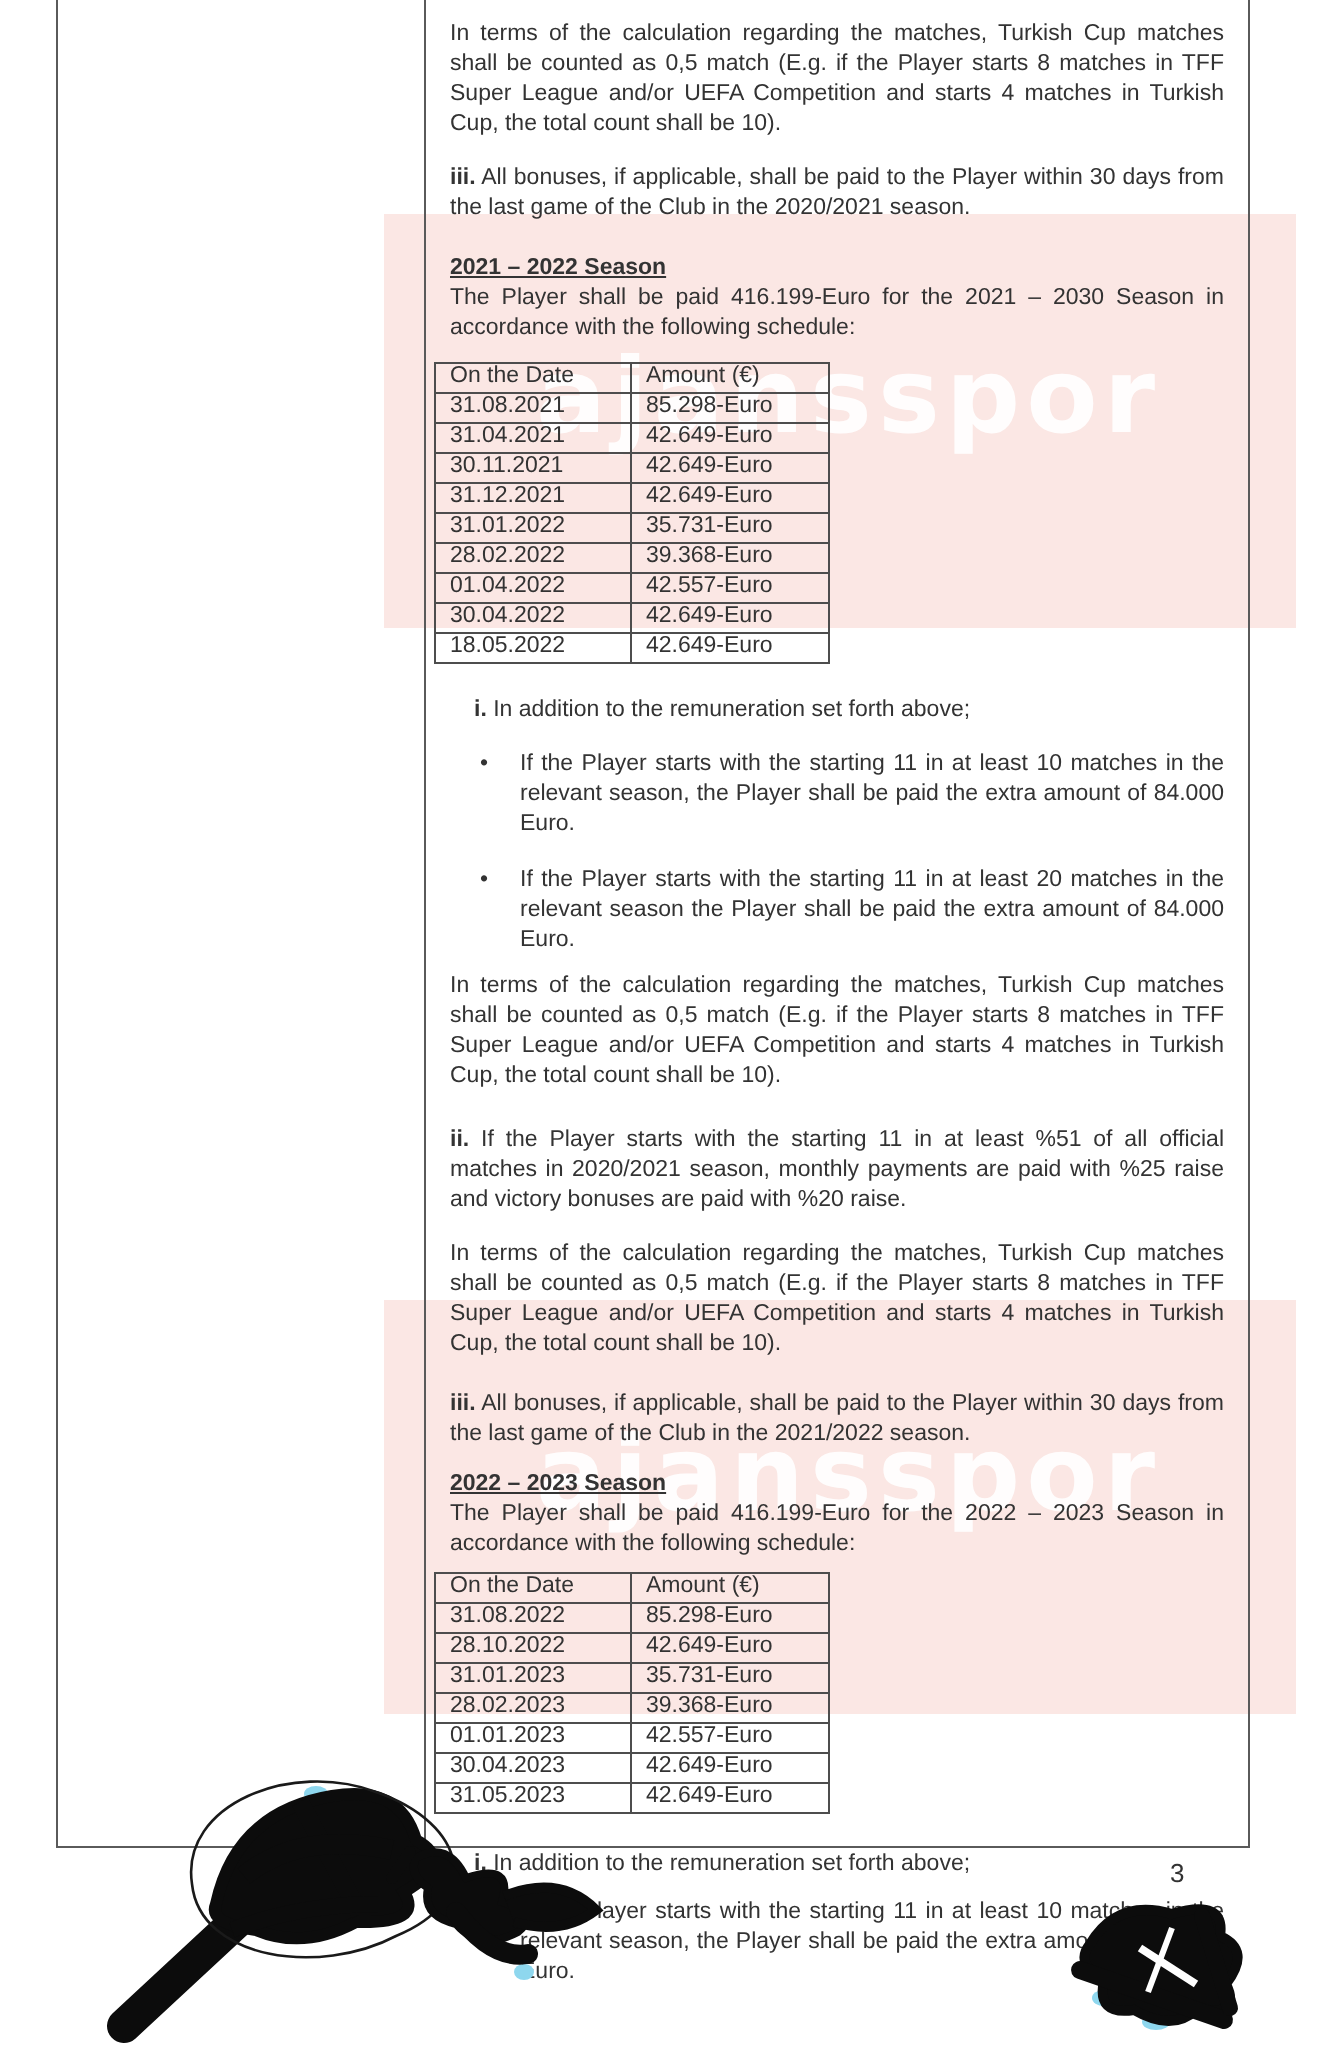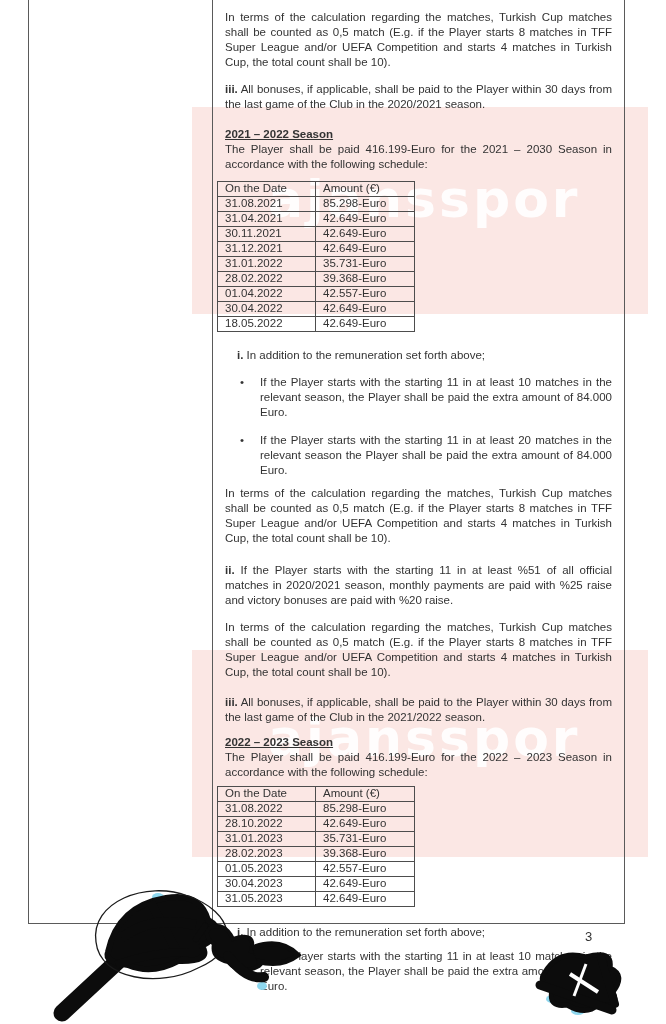--- a/index.html
+++ b/index.html
@@ -188,21 +188,21 @@
         </tr>
         <tr>
           <td>31.01.2023</td>
           <td>35.731-Euro</td>
         </tr>
         <tr>
           <td>28.02.2023</td>
           <td>39.368-Euro</td>
         </tr>
         <tr>
-          <td>01.05.2023</td>
+          <td>01.01.2023</td>
           <td>42.557-Euro</td>
         </tr>
         <tr>
           <td>30.04.2023</td>
           <td>42.649-Euro</td>
         </tr>
         <tr>
           <td>31.05.2023</td>
           <td>42.649-Euro</td>
         </tr>

